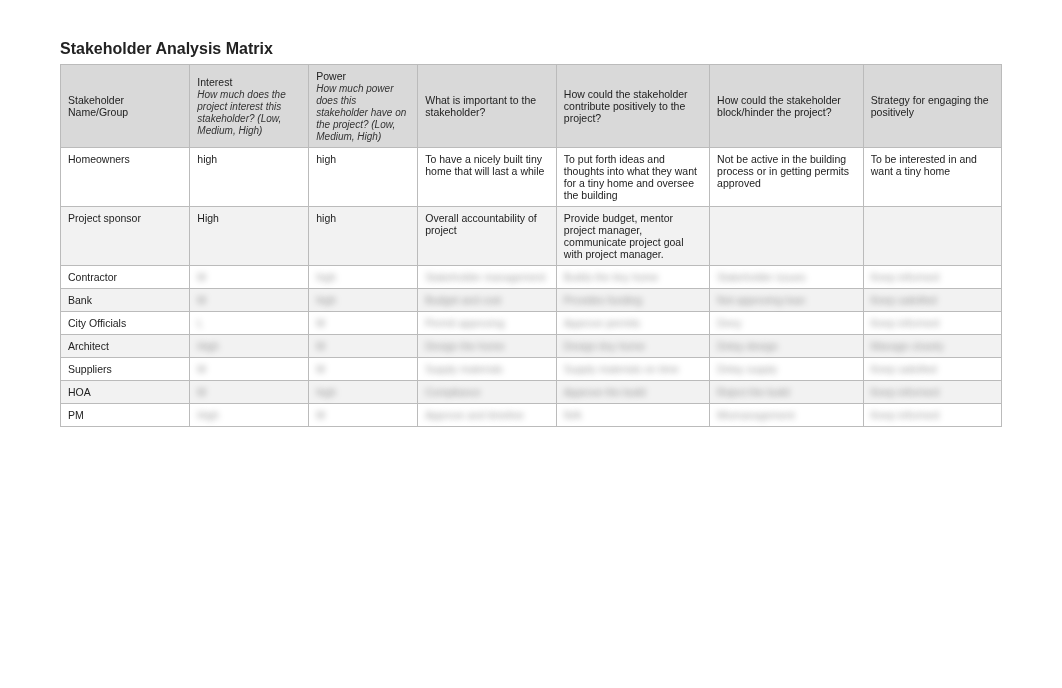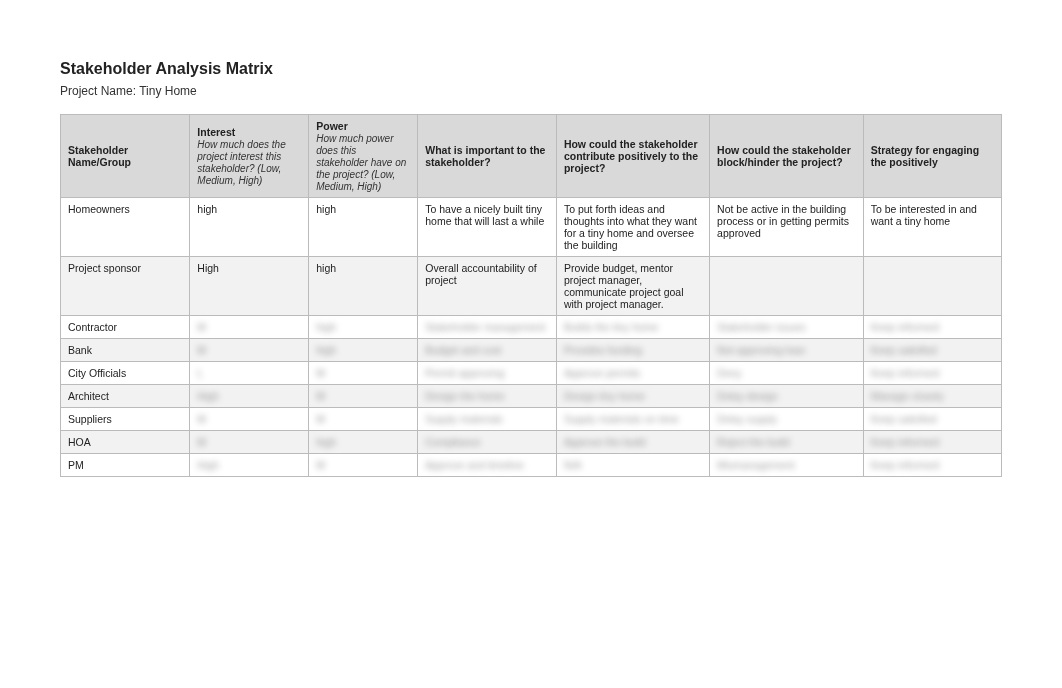--- a/index.html
+++ b/index.html
@@ -5,21 +5,21 @@
     * { box-sizing: border-box; margin: 0; padding: 0; }
     body {
       font-family: Arial, sans-serif;
       background: #fff;
       color: #222;
       font-size: 11px;
     }
     .page {
       width: 1062px;
       min-height: 688px;
-      padding: 60px 60px;
+      padding: 40px 60px;
       background: #fff;
     }
     .title {
       font-size: 16px;
       font-weight: bold;
       margin-bottom: 6px;
     }
     .project-name {
       font-size: 12px;
       margin-bottom: 16px;
@@ -35,21 +35,21 @@
       padding: 5px 7px;
       vertical-align: top;
       text-align: left;
     }
     .matrix-table thead tr th {
       background: #d9d9d9;
       font-weight: normal;
       vertical-align: middle;
     }
     .matrix-table thead tr th .col-main {
-      font-weight: bold;
+      font-weight: normal;
       display: block;
     }
     .matrix-table thead tr th .col-sub {
       font-style: italic;
       font-size: 10px;
       color: #333;
     }
     .matrix-table tbody tr:nth-child(odd) {
       background: #fff;
     }
@@ -86,21 +86,20 @@
     }
     .matrix-table tbody td {
       font-size: 10.5px;
     }
   </style>
 </head>
 <body>
 
 <div class="page">
   <div class="title">Stakeholder Analysis Matrix</div>
-  <div class="project-name"><span>Project Name: </span><span>Tiny Home</span></div>
 
   <table class="matrix-table">
     <thead>
       <tr>
         <th class="th-stakeholder">
           <span class="col-main">Stakeholder Name/Group</span>
         </th>
         <th class="th-interest">
           <span class="col-main">Interest</span>
           <span class="col-sub">How much does the project interest this stakeholder? (Low, Medium, High)</span>

